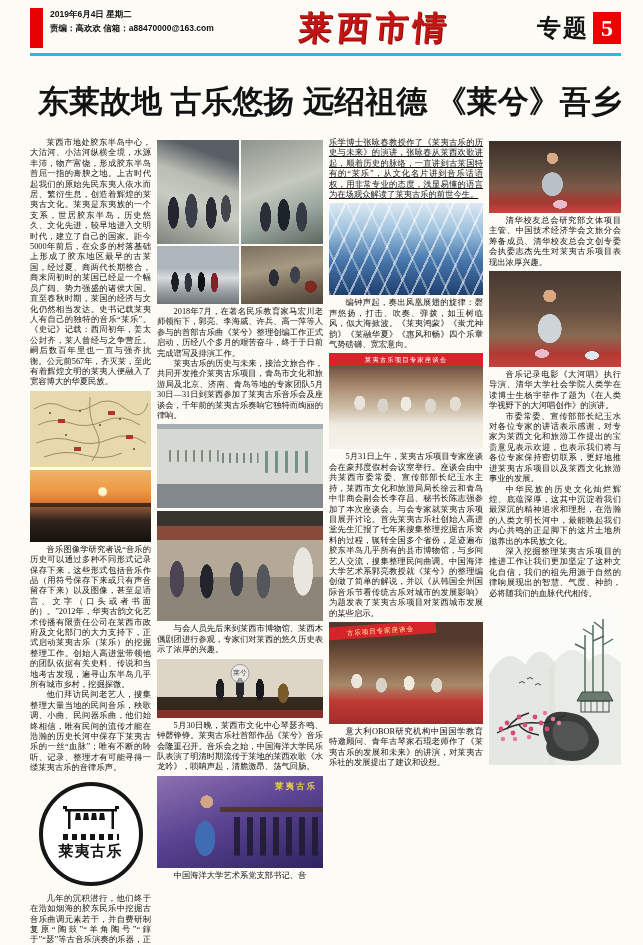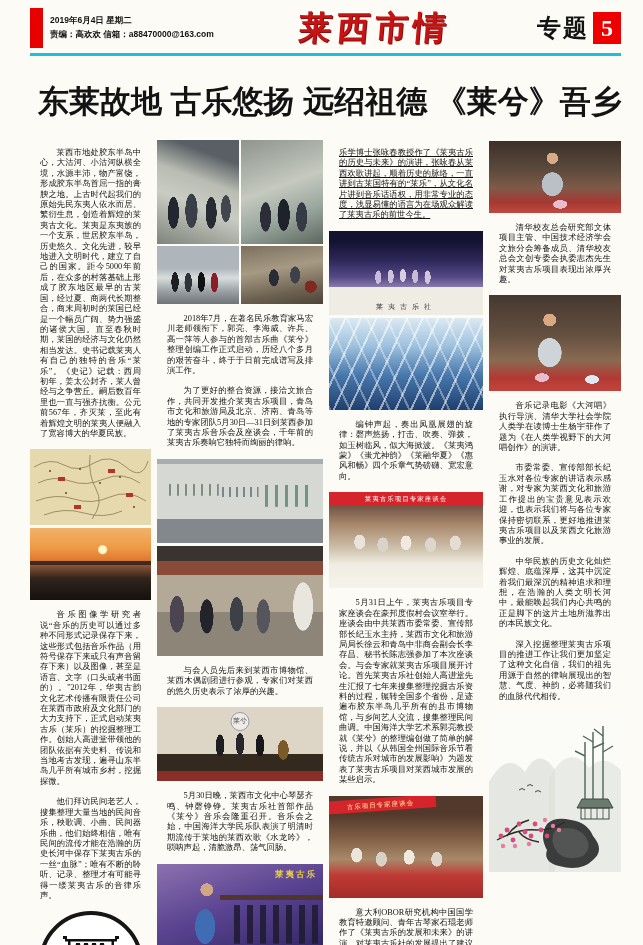--- a/index.html
+++ b/index.html
@@ -1,38 +1,38 @@
 <!DOCTYPE html>
 <html><head>
 <meta charset="utf-8">
 <style>
   html,body{margin:0;padding:0;background:#888;}
   .page{width:643px;height:945px;background:#fcfbf6;box-sizing:border-box;
         padding:6px 22px 0 30px;position:relative;overflow:hidden;
         font-family:"Liberation Serif",serif;color:#131313;margin:0 auto;}
   
   .masthead{display:flex;align-items:center;justify-content:space-between;height:44px;}
-  .mh-left{display:flex;align-items:center;}
+  .mh-left{display:flex;align-items:flex-start;}
   .red-bar{width:13px;height:40px;background:#e60000;margin-right:7px;}
   .mh-meta{font-size:8.5px;font-weight:bold;line-height:1.6;font-family:"Liberation Sans",sans-serif;}
   .mh-title{color:#c41414;font-size:33px;font-weight:bold;letter-spacing:5px;
             transform:skewX(-5deg);text-shadow:1px 1px 0 #8c0d0d;white-space:nowrap;}
   .mh-right{display:flex;align-items:center;gap:4px;}
   .section{font-size:24px;font-weight:900;font-family:"Liberation Sans",sans-serif;letter-spacing:2px;}
   .pageno{width:28px;height:32px;background:#ee0000;color:#fff;font-size:24px;font-weight:bold;
           display:flex;align-items:center;justify-content:center;font-family:"Liberation Serif",serif;}
   .rule{height:3px;background:#17c3d8;margin-top:3px;}
   
   .headline{margin:25px 8px 15px;font-size:31px;font-weight:900;text-align:center;
             font-family:"Liberation Sans",sans-serif;white-space:nowrap;letter-spacing:0;}
   
   .cols{display:flex;gap:6px;height:812px;overflow:hidden;}
   .c{overflow:hidden;}
   .c1{width:121px;}.c2{width:166px;}.c3{width:154px;}.c4{width:132px;}
-  .p{margin:10px;font-size:8.3px;line-height:10.4px;text-align:justify;text-indent:2em;}
+  .p{margin:0;font-size:8.3px;line-height:10.4px;text-align:justify;text-indent:2em;}
   .ni{text-indent:0;text-decoration:underline;}
   
   .ph{position:relative;margin:3px 0;overflow:hidden;}
   .map{height:76px;}
   .map svg{display:block;}
   .sunset{height:72px;background:
     radial-gradient(circle 7px at 60% 30%,#fff6cf 0 50%,rgba(255,214,120,.5) 70%,transparent 72%),
     linear-gradient(180deg,transparent 0 46%,rgba(45,32,24,.85) 46% 51%,transparent 51%),
     linear-gradient(180deg,#f0b269 0,#ee9a45 28%,#e07a31 44%,#8a5435 52%,#30241c 70%,#15110e 100%);}
   .seal-wrap{width:96px;height:96px;margin:8px auto;border:4px solid #161616;border-radius:50%;
@@ -69,21 +69,21 @@
     repeating-linear-gradient(90deg,rgba(60,80,90,.6) 0 2px,transparent 2px 7px) 50% 38%/22% 12% no-repeat,
     repeating-linear-gradient(90deg,rgba(60,110,90,.65) 0 3px,transparent 3px 10px) 88% 42%/26% 26% no-repeat,
     linear-gradient(180deg,#a8adb2 0 6%,#d6d8d4 6% 72%,#83888c 72% 100%);}
   .ph-courtyard{height:110px;background:
     radial-gradient(ellipse 12px 30px at 12% 62%,#4c4452 60%,transparent 62%),
     radial-gradient(ellipse 11px 28px at 30% 64%,#23242b 60%,transparent 62%),
     radial-gradient(ellipse 11px 28px at 48% 62%,#3e4048 60%,transparent 62%),
     radial-gradient(ellipse 11px 28px at 64% 64%,#55565c 60%,transparent 62%),
     radial-gradient(ellipse 14px 34px at 88% 55%,#e9e6df 70%,transparent 72%),
     linear-gradient(180deg,#3a342e 0 14%,#8a4a3a 14% 26%,#b4a896 26% 60%,#8d8578 60% 100%);}
-  .ph-stage{height:74px;background:
+  .ph-stage{height:59px;background:
     radial-gradient(ellipse 7px 18px at 38% 52%,#1d1d22 60%,transparent 62%),
     radial-gradient(ellipse 7px 18px at 50% 50%,#26262c 60%,transparent 62%),
     radial-gradient(ellipse 7px 18px at 62% 52%,#17171c 60%,transparent 62%),
     radial-gradient(ellipse 9px 16px at 76% 58%,#7a5a28 60%,transparent 62%),
     linear-gradient(180deg,#ddd6c6 0 64%,#33291f 64% 86%,#8a2e28 86% 100%);}
   .ph-stage .logo{position:absolute;top:5px;left:50%;transform:translateX(-50%);width:17px;height:17px;
     border:1px solid #99a;border-radius:50%;font-size:7px;line-height:16px;text-align:center;
     color:#556;background:rgba(255,255,255,.55);}
   .ph-bells{height:92px;background:
     radial-gradient(circle 9px at 30% 28%,#d2a682 70%,transparent 72%),
@@ -211,39 +211,36 @@
     </section>
 
     <section class="c c2">
       <div class="grid2">
         <div class="gp gp1"></div>
         <div class="gp gp2"></div>
         <div class="gp gp3"></div>
         <div class="gp gp4"></div>
       </div>
       <p class="p">2018年7月，在著名民乐教育家马宏川老师领衔下，郭亮、李海威、许兵、高一萍等人参与的首部古乐曲《莱兮》整理创编工作正式启动，历经八个多月的艰苦奋斗，终于于日前完成谱写及排演工作。</p>
-      <p class="p">为了更好的整合资源，接洽文旅合作，共同开发推介莱夷古乐项目，青岛市文化和旅游局及北京、济南、青岛等地的专家团队5月30日—31日到莱西参加了莱夷古乐音乐会及座谈会，千年前的莱夷古乐奏响它独特而绚丽的律响。</p>
+      <p class="p">莱夷古乐的历史与未来，接洽文旅合作，共同开发推介莱夷古乐项目，青岛市文化和旅游局及北京、济南、青岛等地的专家团队5月30日—31日到莱西参加了莱夷古乐音乐会及座谈会，千年前的莱夷古乐奏响它独特而绚丽的律响。</p>
       <div class="ph ph-artifact"></div>
       <div class="ph ph-courtyard"></div>
       <p class="p">与会人员先后来到莱西市博物馆、莱西木偶剧团进行参观，专家们对莱西的悠久历史表示了浓厚的兴趣。</p>
       <div class="ph ph-stage">
         <div class="logo">莱兮</div>
       </div>
       <p class="p">5月30日晚，莱西市文化中心琴瑟齐鸣、钟磬铮铮。莱夷古乐社首部作品《莱兮》音乐会隆重召开。音乐会之始，中国海洋大学民乐队表演了明清时期流传于莱地的莱西欢歌《水龙吟》，唢呐声起，清脆激昂、荡气回肠。</p>
       <div class="ph ph-bells">
         <div class="lbl">莱夷古乐</div>
       </div>
       <p class="p">中国海洋大学艺术系党支部书记、音</p>
     </section>
 
     <section class="c c3">
       <p class="p ni">乐学博士张咏春教授作了《莱夷古乐的历史与未来》的演讲，张咏春从莱西欢歌讲起，顺着历史的脉络，一直讲到古莱国特有的“莱乐”，从文化名片讲到音乐话语权，用非常专业的态度，浅显易懂的语言为在场观众解读了莱夷古乐的前世今生。</p>
-      <div class="ph ph-stage2">
-        <div class="floor">莱夷古乐社</div>
-      </div>
       <div class="ph ph-hall"></div>
       <p class="p">编钟声起，奏出凤凰展翅的旋律：磬声悠扬，打击、吹奏、弹拨，如玉树临风，似大海掀波。《莱夷鸿蒙》《蚩尤神韵》《莱融华夏》《惠风和畅》四个乐章气势磅礴、宽宏意向。</p>
       <div class="ph ph-meet1">
         <div class="banner">莱夷古乐项目专家座谈会</div>
       </div>
       <p class="p">5月31日上午，莱夷古乐项目专家座谈会在豪邦度假村会议室举行。座谈会由中共莱西市委常委、宣传部部长纪玉水主持，莱西市文化和旅游局局长徐云和青岛中非商会副会长李存昌、秘书长陈志强参加了本次座谈会。与会专家就莱夷古乐项目展开讨论。首先莱夷古乐社创始人高进堂先生汇报了七年来搜集整理挖掘古乐资料的过程，辗转全国多个省份，足迹遍布胶东半岛几乎所有的县市博物馆，与乡间艺人交流，搜集整理民间曲调。中国海洋大学艺术系郭亮教授就《莱兮》的整理编创做了简单的解说，并以《从韩国全州国际音乐节看传统古乐对城市的发展影响》为题发表了莱夷古乐项目对莱西城市发展的某些启示。</p>
       <div class="ph ph-meet2">
         <div class="banner2">古乐项目专家座谈会</div>
       </div>
       <p class="p">意大利OBOR研究机构中国国学教育特邀顾问、青年古琴家石琨老师作了《莱夷古乐的发展和未来》的讲演，对莱夷古乐社的发展提出了建议和设想。</p>

